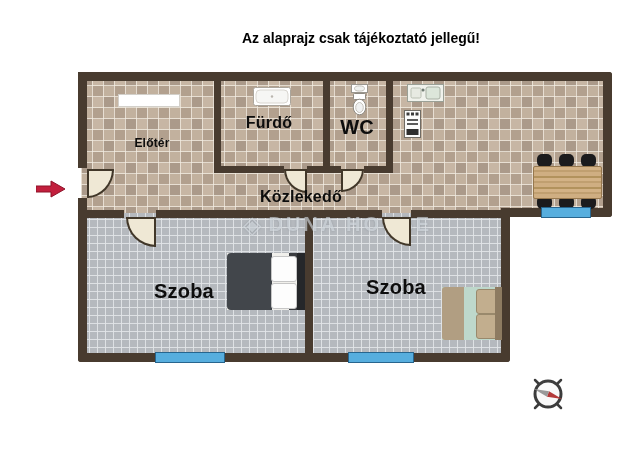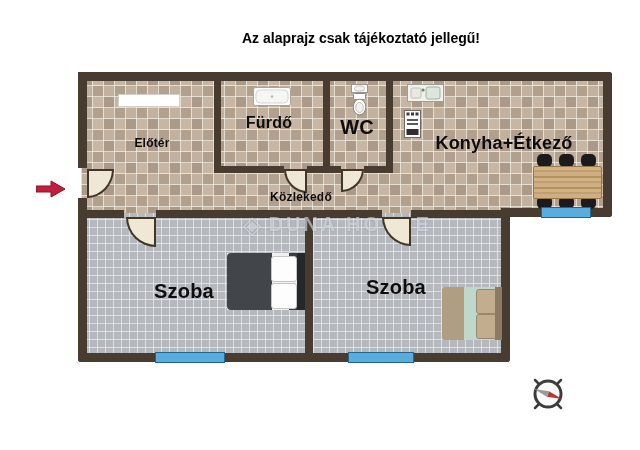--- a/index.html
+++ b/index.html
@@ -144,22 +144,21 @@
   <div class="furn" style="left:442px;top:287px;width:60px;height:53px;background:#bed8cb;">
     <div class="abs" style="left:0;top:0;width:22px;height:53px;background:#b19e82;border-radius:3px 0 0 3px;"></div>
     <div class="abs" style="left:34px;top:2px;width:22px;height:23px;background:#c2ae8e;border:1px solid #99896c;border-radius:3px;"></div>
     <div class="abs" style="left:34px;top:27px;width:22px;height:23px;background:#c2ae8e;border:1px solid #99896c;border-radius:3px;"></div>
     <div class="abs" style="left:53px;top:0;width:7px;height:53px;background:#8d7b61;"></div>
   </div>
 
   <div class="room-label" style="left:152px;top:143px;font-size:12px;">Előtér</div>
   <div class="room-label" style="left:269px;top:123px;font-size:16px;">Fürdő</div>
   <div class="room-label" style="left:357px;top:127px;font-size:20px;">WC</div>
-  <div class="room-label" style="left:504px;top:143px;font-size:18px;">Konyha+Étkező</div>
-  <div class="room-label" style="left:301px;top:197px;font-size:12px;">Közlekedő</div>
+  <div class="room-label" style="left:301px;top:197px;font-size:16px;">Közlekedő</div>
   <div class="room-label" style="left:184px;top:291px;font-size:20px;">Szoba</div>
   <div class="room-label" style="left:396px;top:287px;font-size:20px;">Szoba</div>
 
   <svg class="abs" style="left:36px;top:180px;z-index:4;" width="30" height="18" viewBox="0 0 30 18">
     <polygon points="0,6 15,6 15,1 29,9 15,17 15,12 0,12" fill="#c21f3d" stroke="#8d1229" stroke-width="1"></polygon>
   </svg>
 
   <svg class="abs" style="left:524px;top:372px;z-index:4;" width="50" height="50" viewBox="0 0 50 50">
     <g stroke="#3c3c3c" stroke-width="2.5" stroke-linecap="round">
       <line x1="33.5" y1="11.5" x2="37" y2="8"></line>

